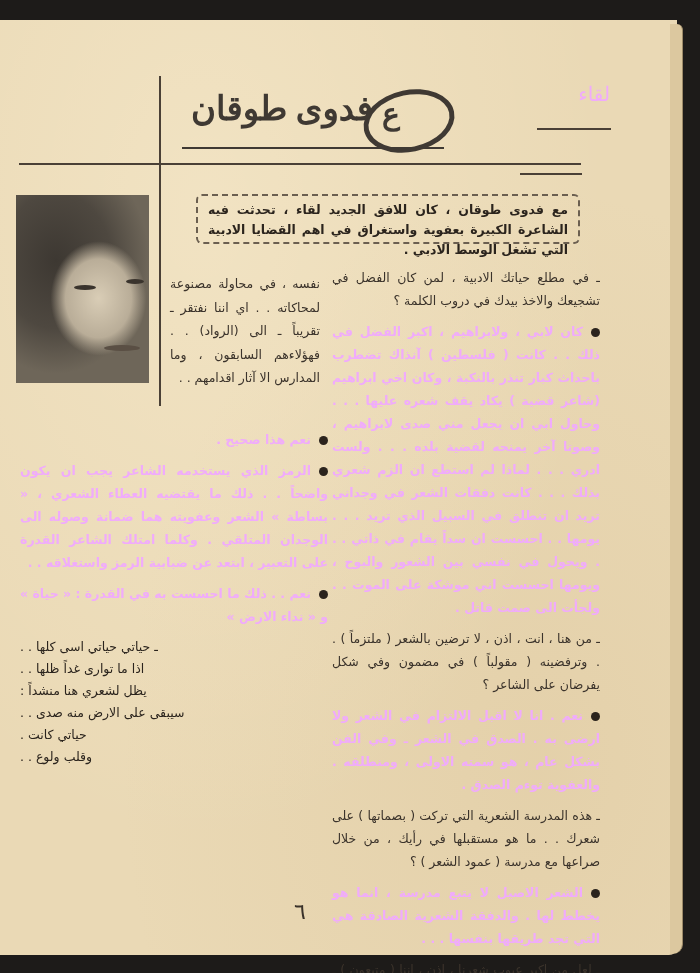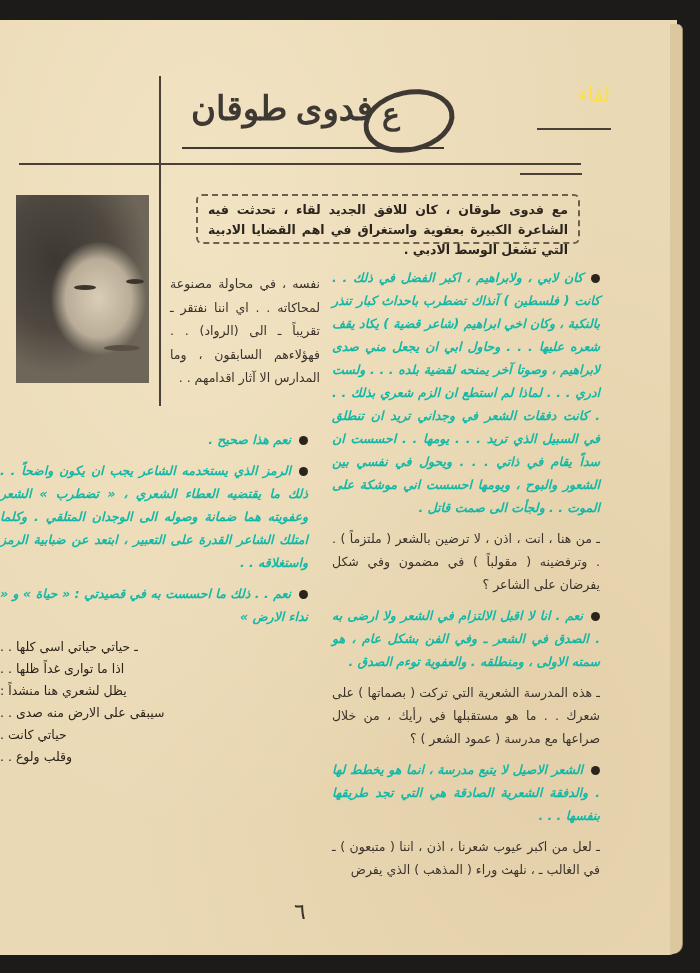--- a/index.html
+++ b/index.html
@@ -25,21 +25,21 @@
     }
     .rule-v { position: absolute; background: #4a4036; width: 2px; }
     .rule-h { position: absolute; background: #4a4036; height: 2px; }
     .txt {
       position: absolute; direction: rtl; text-align: justify;
       color: #2b241d; font-size: 12.5px; line-height: 23px;
       font-family: "DejaVu Sans", sans-serif;
     }
     .txt p { margin: 0 0 8px 0; }
     .txt .q { color: #3b332b; font-weight: normal; }
-    .txt .a { font-weight: bold; color: #14b8a6; font-style: italic; }
+    .txt .a { font-weight: bold; color: #f0abfc; }
     .bullet {
       display: inline-block; width: 9px; height: 9px; border-radius: 50%;
       background: #2b241d; margin-left: 8px; vertical-align: middle;
     }
     .poem { text-align: left; padding-right: 48px; line-height: 22px; }
     .poem div { white-space: nowrap; }
     .title-main {
       position: absolute; left: 182px; top: 88px; width: 200px;
       direction: rtl; text-align: center;
       font-family: Liberation Serif, serif; font-size: 34px; font-weight: bold;
@@ -50,21 +50,21 @@
       position: absolute; left: 363px; top: 90px; width: 82px; height: 52px;
       border: 5px solid #3f3933; border-radius: 50%;
       transform: rotate(-12deg);
     }
     .logo-mark {
       position: absolute; left: 382px; top: 96px; font-size: 30px; color: #3f3933;
       font-family: "DejaVu Serif", serif; font-weight: bold;
     }
     .section-label {
       position: absolute; left: 540px; top: 82px; width: 70px;
-      direction: rtl; text-align: right; font-size: 20px; color: #fde047;
+      direction: rtl; text-align: right; font-size: 20px; color: #f0abfc;
       font-family: "DejaVu Serif", serif;
     }
     .intro-box {
       position: absolute; left: 196px; top: 194px; width: 384px; height: 50px;
       border: 2px dashed #6b5f50; border-radius: 6px;
       padding: 4px 10px; box-sizing: border-box;
       direction: rtl; text-align: justify;
       font-size: 12.5px; font-weight: bold; line-height: 20px; color: #2b241d;
     }
     .photo {
@@ -100,36 +100,37 @@
 
 <div class="intro-box">مع فدوى طوقان ، كان للافق الجديد لقاء ، تحدثت فيه الشاعرة الكبيرة بعفوية واستغراق في اهم القضايا الادبية التي تشغل الوسط الادبي .</div>
 
 <div class="photo">
   <div class="eye" style="left:58px; top:90px; width:22px;"></div>
   <div class="eye" style="left:110px; top:84px; width:18px;"></div>
   <div class="mouth" style="left:88px; top:150px; width:36px;"></div>
 </div>
 
 <div class="txt" style="left:332px; top:266px; width:268px;">
+  <p class="q">ـ في مطلع حياتك الادبية ، لمن كان الفضل في تشجيعك والاخذ بيدك في دروب الكلمة ؟</p>
   <p class="a"><span class="bullet"></span><span>كان لابي ، ولابراهيم ، اكبر الفضل في ذلك . . كانت ( فلسطين ) آنذاك تضطرب باحداث كبار تنذر بالنكبة ، وكان اخي ابراهيم (شاعر قضية ) يكاد يقف شعره عليها . . . وحاول ابي ان يجعل مني صدى لابراهيم ، وصوتا آخر يمنحه لقضية بلده . . . ولست ادري . . . لماذا لم استطع ان الزم شعري بذلك . . . كانت دفقات الشعر في وجداني تريد ان تنطلق في السبيل الذي تريد . . . يومها . . احسست ان سداً يقام في ذاتي . . . ويحول في نفسي بين الشعور والبوح ، ويومها احسست اني موشكة على الموت . . ولجأت الى صمت قاتل .</span></p>
   <p class="q">ـ من هنا ، انت ، اذن ، لا ترضين بالشعر ( ملتزماً ) . . وترفضينه ( مقولباً ) في مضمون وفي شكل يفرضان على الشاعر ؟</p>
   <p class="a"><span class="bullet"></span><span>نعم . انا لا اقبل الالتزام في الشعر ولا ارضى به . الصدق في الشعر ـ وفي الفن بشكل عام ، هو سمته الاولى ، ومنطلقه . والعفوية توءم الصدق .</span></p>
   <p class="q">ـ هذه المدرسة الشعرية التي تركت ( بصماتها ) على شعرك . . ما هو مستقبلها في رأيك ، من خلال صراعها مع مدرسة ( عمود الشعر ) ؟</p>
   <p class="a"><span class="bullet"></span><span>الشعر الاصيل لا يتبع مدرسة ، انما هو يخطط لها . والدفقة الشعرية الصادقة هي التي تجد طريقها بنفسها . . .</span></p>
   <p class="q">ـ لعل من اكبر عيوب شعرنا ، اذن ، اننا ( متبعون ) ـ في الغالب ـ ، نلهث وراء ( المذهب ) الذي يفرض</p>
 </div>
 
 <div class="txt" style="left:170px; top:262px; width:150px; line-height:23.5px;margin-top:10px;">
   <p class="q">نفسه ، في محاولة مصنوعة لمحاكاته . . اي اننا نفتقر ـ تقريباً ـ الى (الرواد) . . فهؤلاءهم السابقون ، وما المدارس الا آثار اقدامهم . .</p>
 </div>
 
-<div class="txt" style="left:0; top:428px; width:308px;">
+<div class="txt" style="left:20px; top:428px; width:308px;">
   <p class="a"><span class="bullet"></span><span>نعم هذا صحيح .</span></p>
-  <p class="a"><span class="bullet"></span><span>الرمز الذي يستخدمه الشاعر يجب ان يكون واضحاً . . ذلك ما يقتضيه العطاء الشعري ، « تضطرب » الشعر وعفويته هما ضمانة وصوله الى الوجدان المتلقي . وكلما امتلك الشاعر القدرة على التعبير ، ابتعد عن ضبابية الرمز واستغلاقه . .</span></p>
-  <p class="a"><span class="bullet"></span><span>نعم . . ذلك ما احسست به في قصيدتي : « حياة » و « نداء الارض »</span></p>
+  <p class="a"><span class="bullet"></span><span>الرمز الذي يستخدمه الشاعر يجب ان يكون واضحاً . . ذلك ما يقتضيه العطاء الشعري ، « بساطة » الشعر وعفويته هما ضمانة وصوله الى الوجدان المتلقي . وكلما امتلك الشاعر القدرة على التعبير ، ابتعد عن ضبابية الرمز واستغلاقه . .</span></p>
+  <p class="a"><span class="bullet"></span><span>نعم . . ذلك ما احسست به في القدرة : « حياة » و « نداء الارض »</span></p>
   <div class="poem">
     <div>ـ حياتي حياتي اسى كلها . .</div>
     <div>اذا ما توارى غداً ظلها . .</div>
     <div>يظل لشعري هنا منشداً :</div>
     <div>سيبقى على الارض منه صدى . .</div>
     <div>حياتي كانت .</div>
     <div>وقلب ولوع . .</div>
   </div>
 </div>
 

